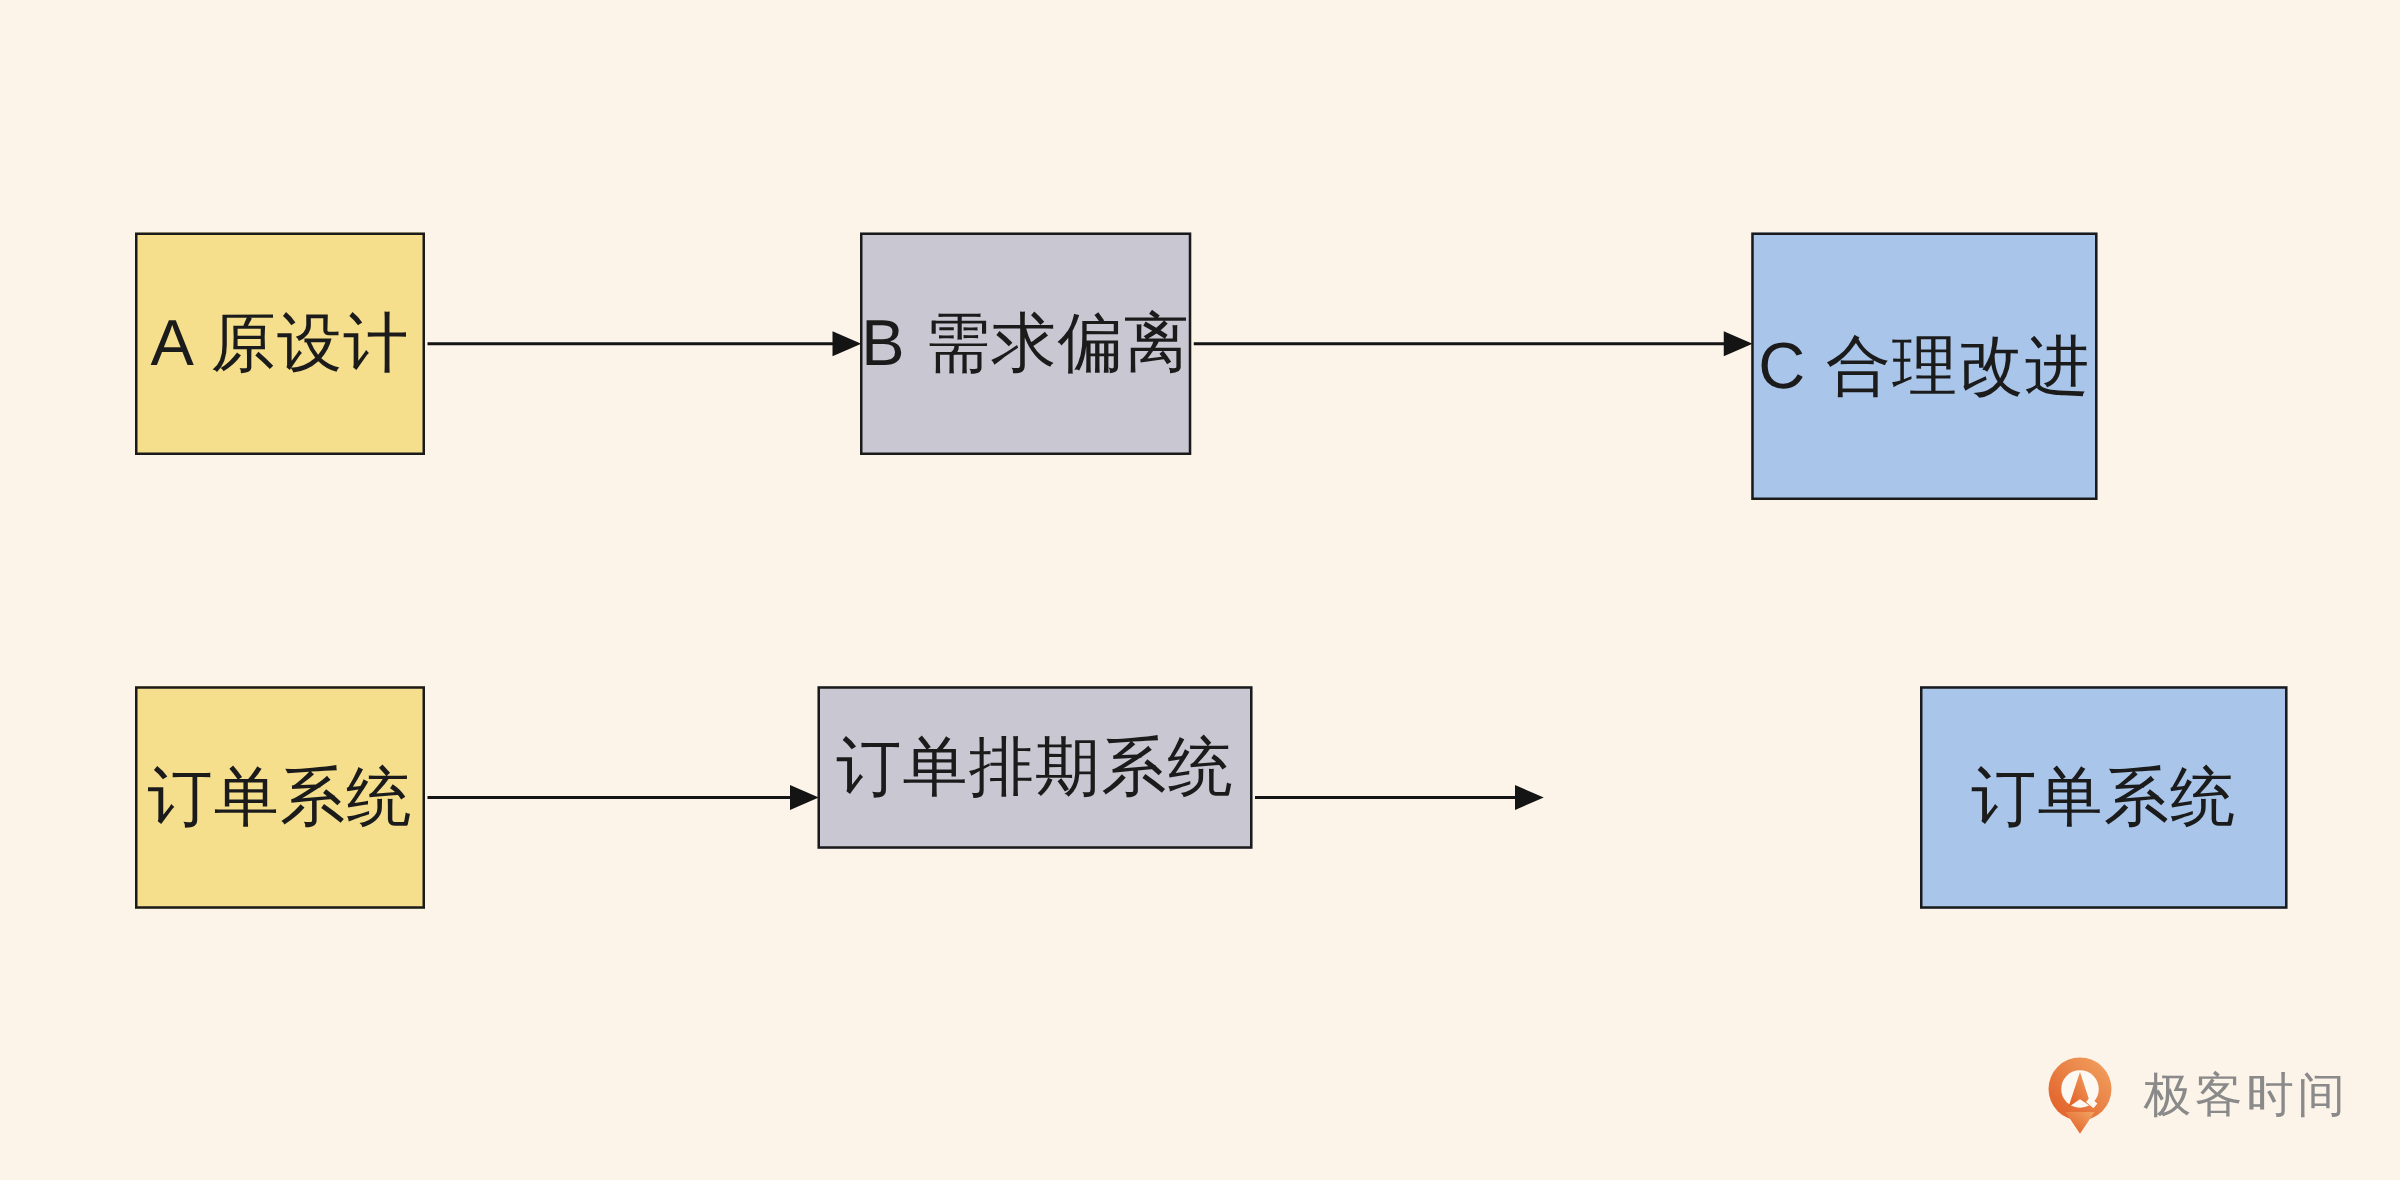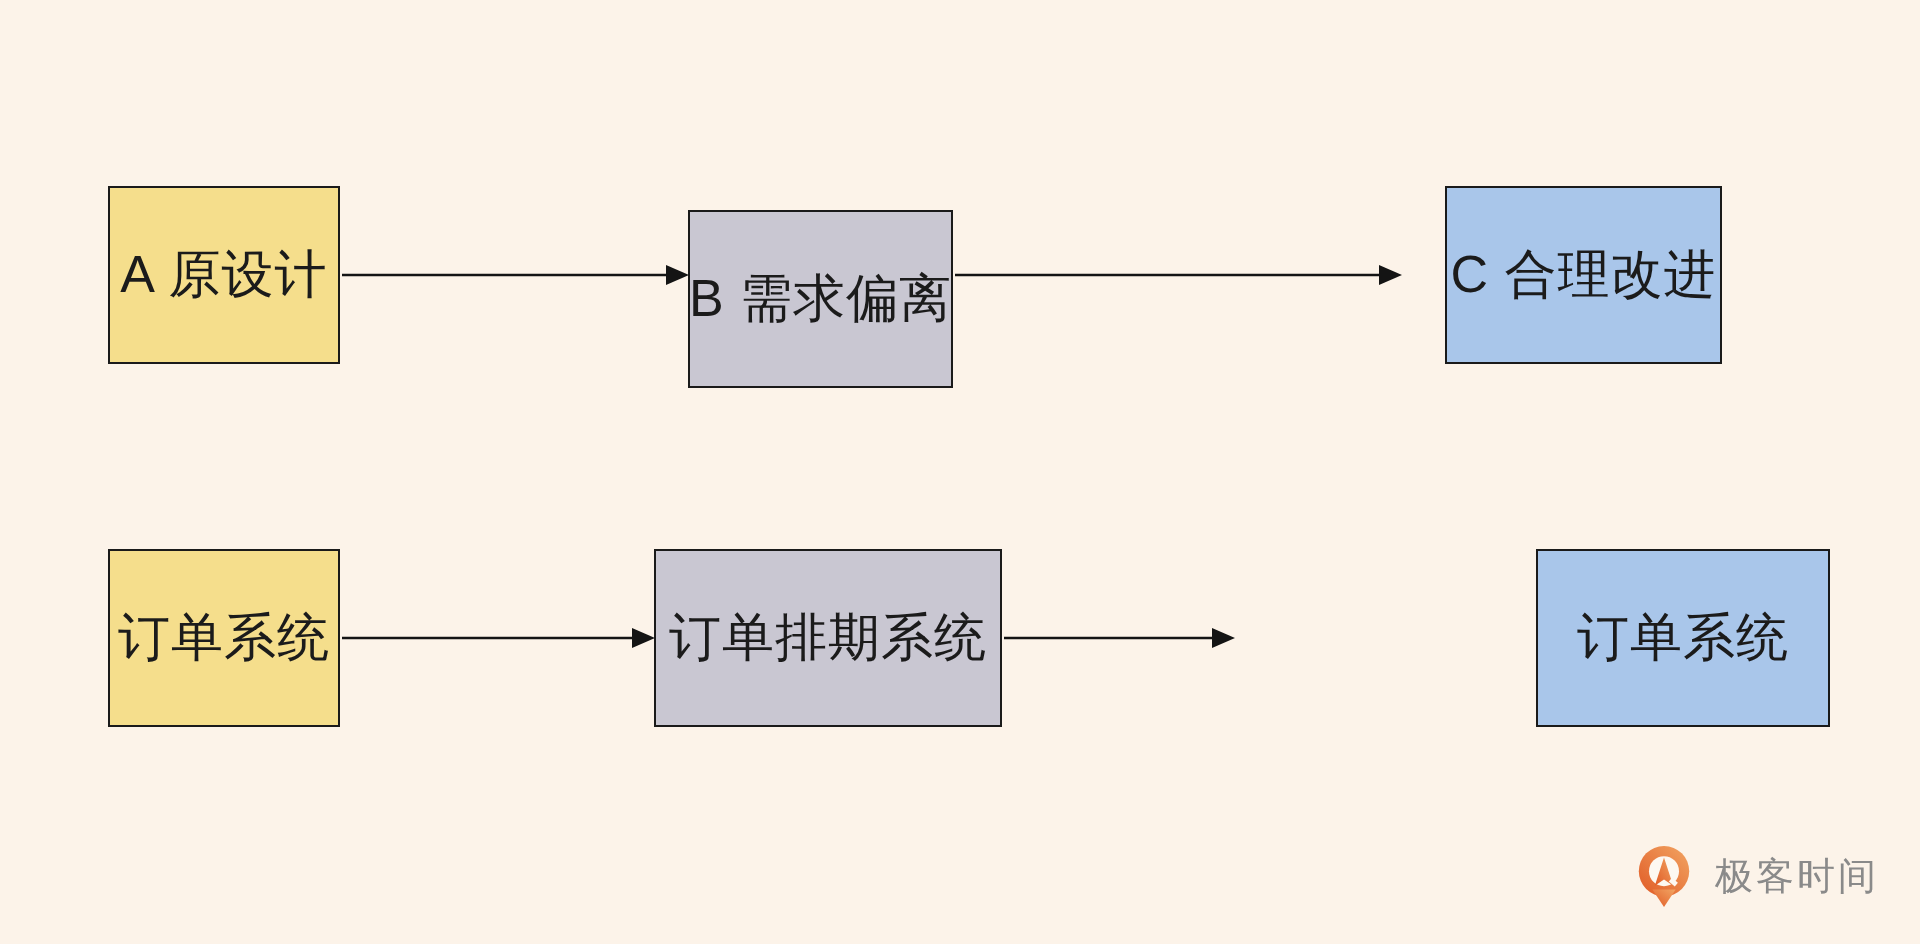--- a/index.html
+++ b/index.html
@@ -21,24 +21,24 @@
     border: 2px solid #1a1a1a;
     box-sizing: border-box;
     font-size: 52px;
     color: #1b1b1b;
     letter-spacing: 1px;
     white-space: nowrap;
   }
   
   .n-r1a { left: 108px;  top: 186px; width: 232px; height: 178px; }
   .n-r1b { left: 688px;  top: 186px; width: 265px; height: 178px; }
-  .n-r1c { left: 1445px; top: 186px; width: 277px; height: 178px; }
+  .n-r1c { left: 1401px; top: 186px; width: 277px; height: 214px; }
   
   .n-r2a { left: 108px;  top: 549px; width: 232px; height: 178px; }
-  .n-r2b { left: 654px;  top: 549px; width: 348px; height: 178px; }
+  .n-r2b { left: 654px;  top: 549px; width: 348px; height: 130px; }
   .n-r2c { left: 1234px; top: 549px; width: 299px; height: 178px; }
   .n-r2d { left: 1536px; top: 549px; width: 294px; height: 178px; }
 
   .arrow-layer {
     position: absolute;
     left: 0;
     top: 0;
     width: 1920px;
     height: 944px;
     pointer-events: none;
@@ -60,21 +60,21 @@
   }
 </style>
 </head>
 <body>
 
 <div class="canvas" style="background-color: rgb(252, 243, 233);">
 
   <div class="node n-r1a" style="background-color: rgb(245, 222, 140); border-color: rgb(26, 26, 26);">
     <span>A 原设计</span>
   </div>
-  <div class="node n-r1b" style="background-color: rgb(201, 199, 210); border-color: rgb(26, 26, 26); margin-top: 24px;">
+  <div class="node n-r1b" style="background-color: rgb(201, 199, 210); border-color: rgb(26, 26, 26);">
     <span>B 需求偏离</span>
   </div>
   <div class="node n-r1c" style="background-color: rgb(169, 198, 234); border-color: rgb(26, 26, 26);">
     <span>C 合理改进</span>
   </div>
 
   <div class="node n-r2a" style="background-color: rgb(245, 222, 140); border-color: rgb(26, 26, 26);">
     <span>订单系统</span>
   </div>
   <div class="node n-r2b" style="background-color: rgb(201, 199, 210); border-color: rgb(26, 26, 26);">

